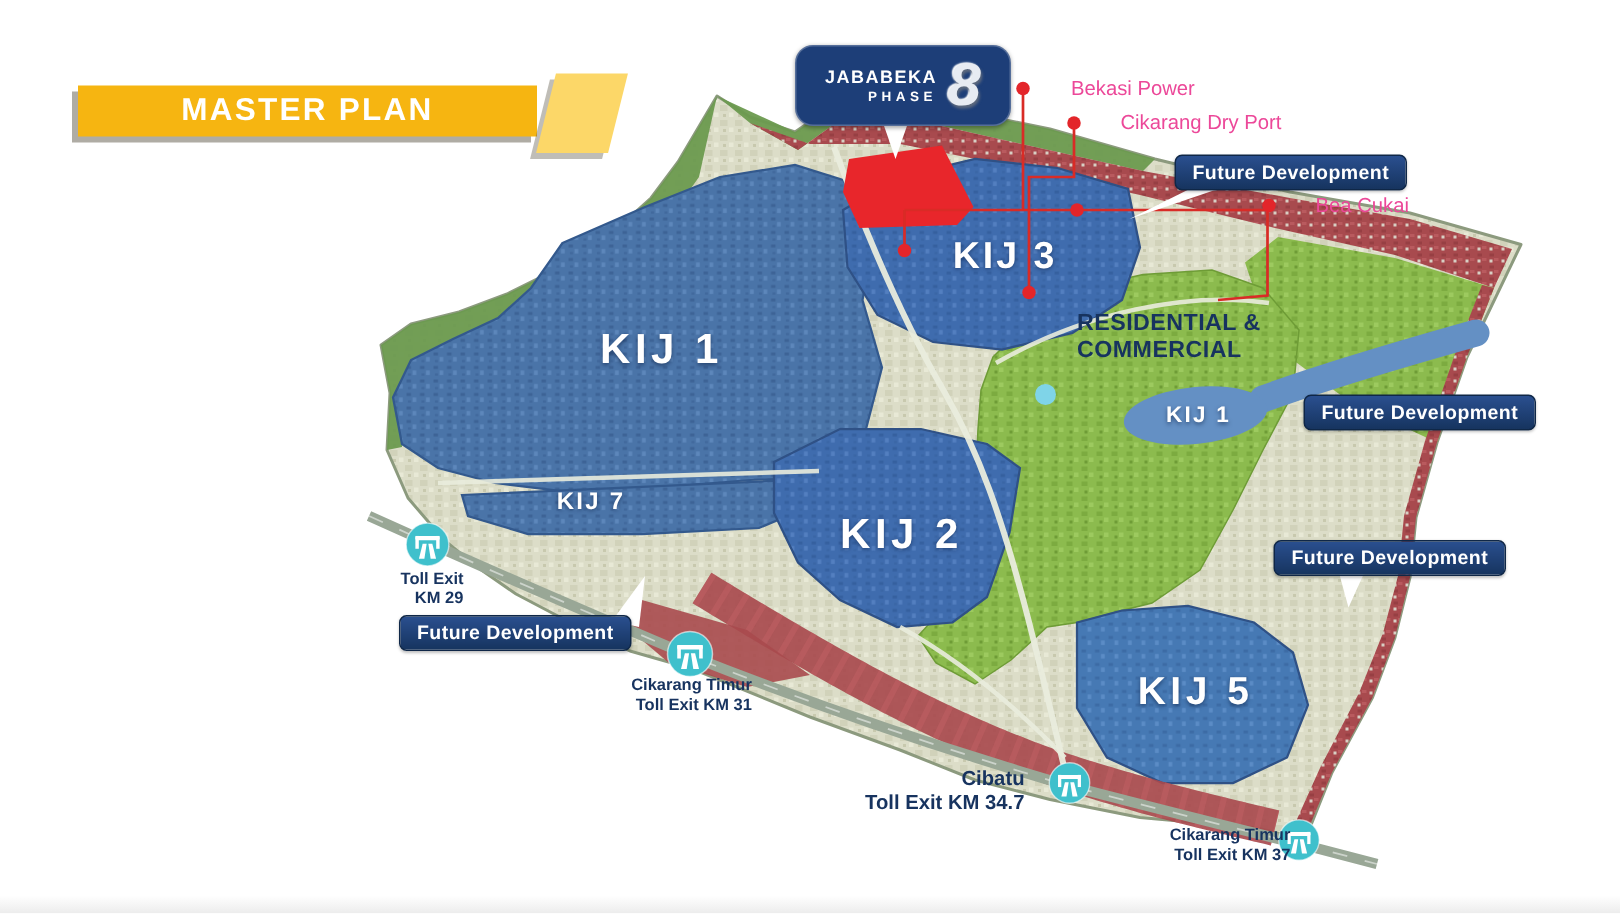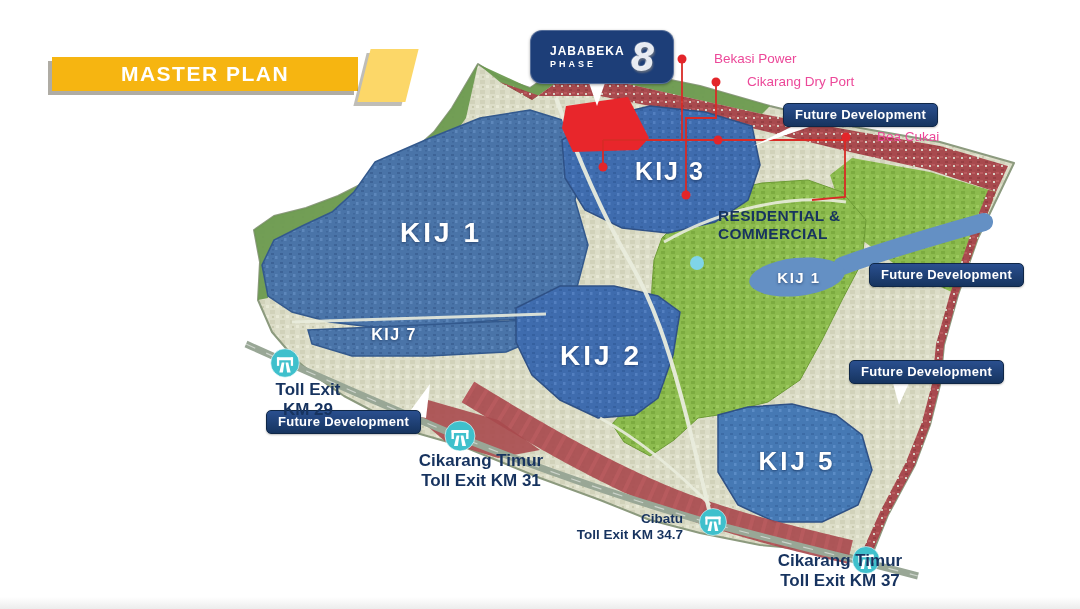--- a/index.html
+++ b/index.html
@@ -9,21 +9,21 @@
   
   .banner{position:absolute;left:52px;top:57px;width:306px;height:34px;background:#f6b511;
           box-shadow:-4px 4px 0 rgba(96,90,74,.5);display:flex;align-items:center;justify-content:center;}
   .banner-title{color:#fff;font-size:21px;font-weight:bold;letter-spacing:1.5px;}
   .banner-tab{position:absolute;left:364px;top:49px;width:48px;height:53px;background:#fcd768;
           transform:skewX(-14deg);box-shadow:-3px 4px 0 rgba(96,90,74,.4);}
   
   .logo{position:absolute;left:530px;top:30px;width:142px;height:52px;background:#1d3e78;
         border-radius:12px;display:flex;align-items:center;justify-content:center;gap:7px;
         box-shadow:0 1px 3px rgba(0,0,0,.35);border:1px solid rgba(255,255,255,.25);}
-  .logo-text{text-align:left;color:#fff;line-height:1.15;}
+  .logo-text{text-align:right;color:#fff;line-height:1.15;}
   .logo-brand{display:block;font-size:12px;font-weight:bold;letter-spacing:1px;}
   .logo-phase{display:block;font-size:9px;font-weight:bold;letter-spacing:3px;}
   .logo-eight{font-size:40px;line-height:1;font-weight:bold;font-style:italic;color:#e7ebf2;
         text-shadow:1px 2px 2px #5e6a7e,-1px -1px 1px #ffffff;}
   
   .badge{position:absolute;background:linear-gradient(#2a4f8f,#16345f);color:#fff;font-size:13px;
          font-weight:bold;padding:3px 11px 4px;border-radius:5px;white-space:nowrap;letter-spacing:.3px;
          border:1px solid #0f2747;box-shadow:0 1px 2px rgba(0,0,0,.25);}
   
   .poi{position:absolute;color:#ec4899;font-size:13.5px;font-weight:normal;white-space:nowrap;padding-left:20px;}
@@ -32,21 +32,21 @@
         text-shadow:0 1px 3px rgba(8,25,60,.55);}
   .zone.k1{font-size:28px;letter-spacing:3px;}
   .zone.k2{font-size:28px;letter-spacing:3px;}
   .zone.k3{font-size:25px;letter-spacing:2px;}
   .zone.k5{font-size:26px;letter-spacing:3px;}
   .zone.k6{font-size:15px;letter-spacing:1.5px;}
   .zone.k7{font-size:16px;letter-spacing:1.5px;}
   
   .navylbl{position:absolute;color:#17335f;font-weight:bold;white-space:nowrap;line-height:1.18;}
   .res{font-size:15.5px;letter-spacing:.3px;line-height:1.15;}
-  .toll{font-size:17px;text-align:center;transform:translateX(-50%);margin-left:20px;}
+  .toll{font-size:11px;text-align:right;transform:translateX(-50%);}
   .toll-right{font-size:13.5px;text-align:right;}
   .bottom-fade{position:absolute;left:0;bottom:0;width:1080px;height:12px;
         background:linear-gradient(#ffffff,#ececec);}
 </style>
 </head>
 <body>
 
 <div class="stage">
 
   <svg class="map" width="1080" height="609" viewBox="0 0 1080 609">

